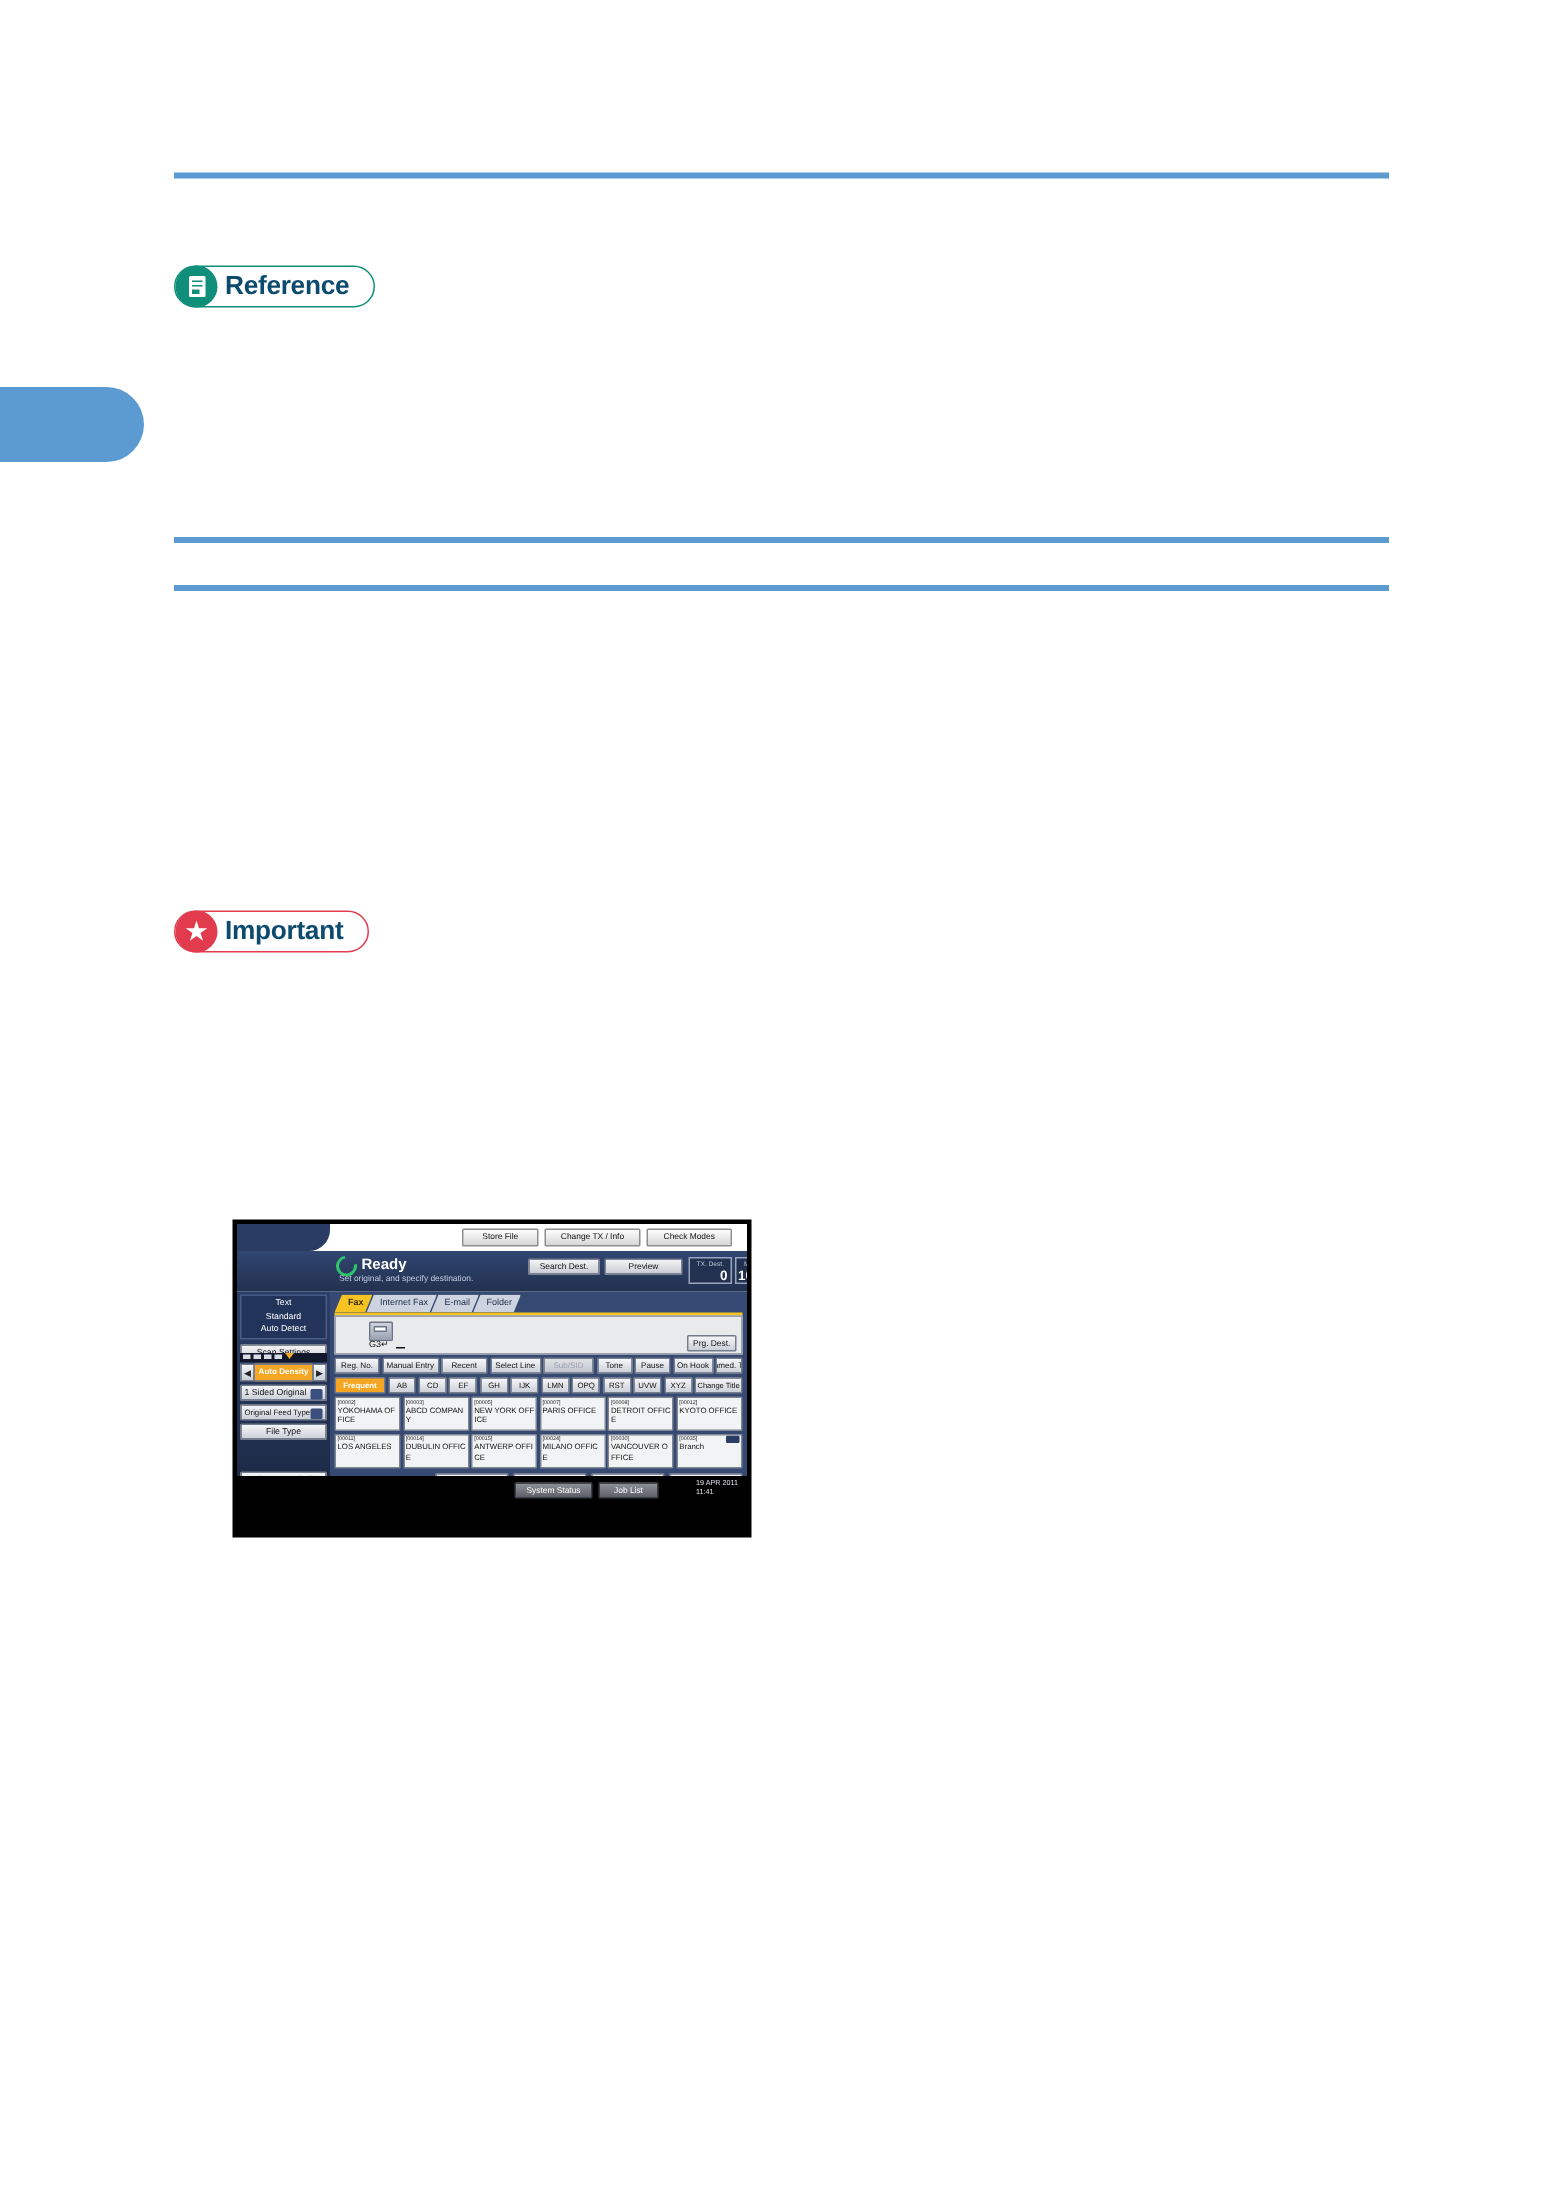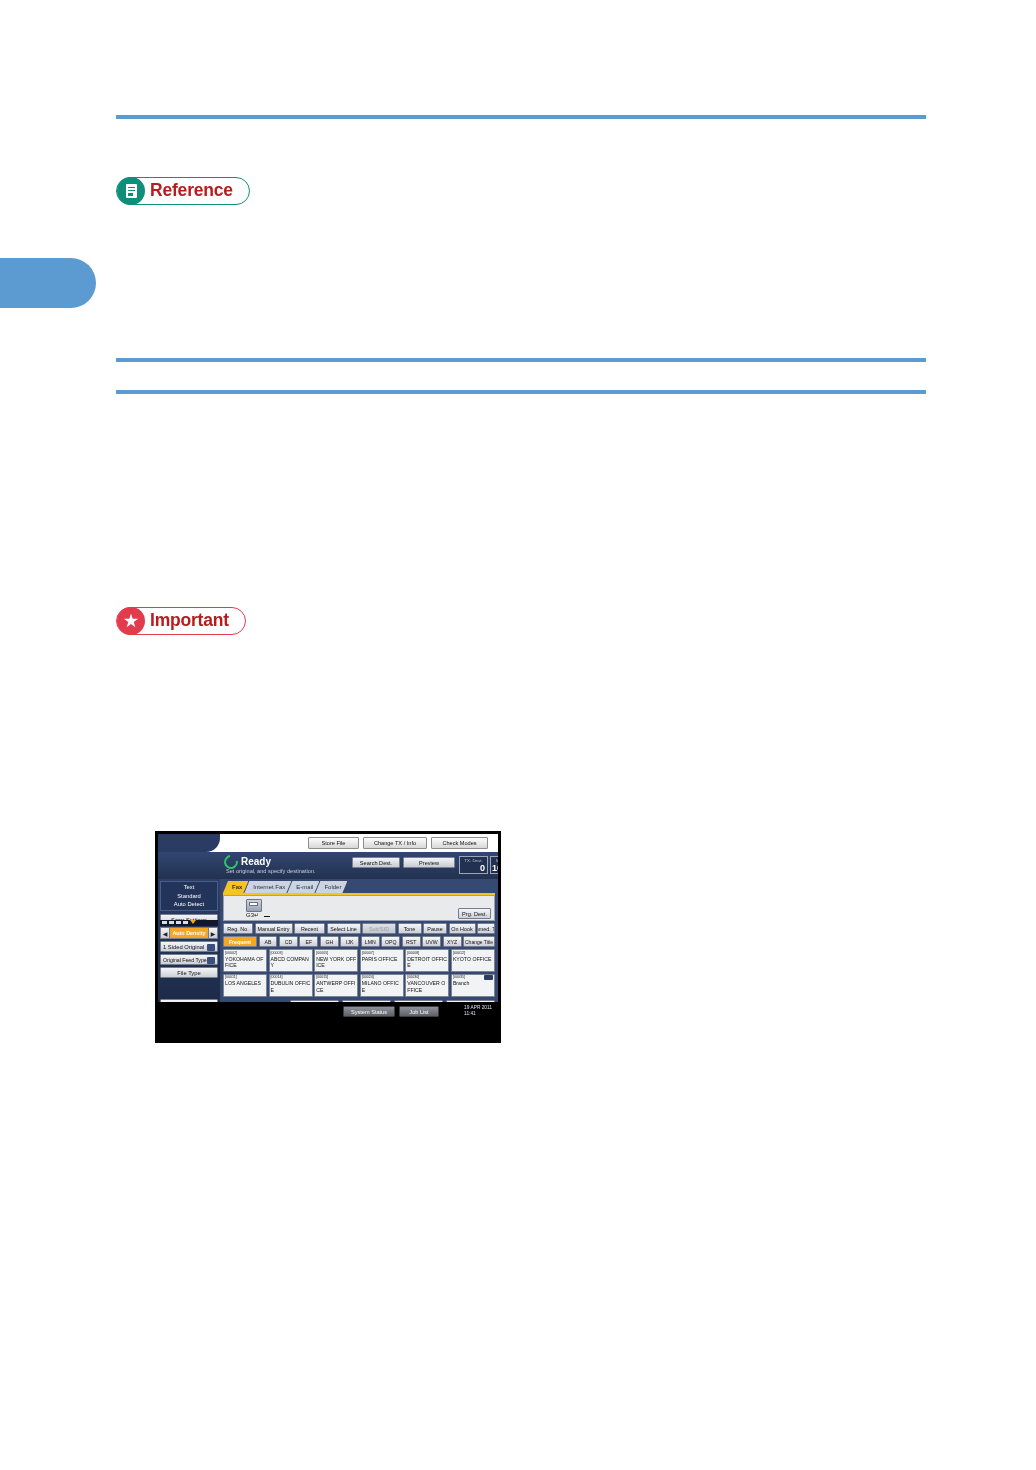--- a/index.html
+++ b/index.html
@@ -30,41 +30,41 @@
   .badge-imp{left:116px;top:607px;border:1.6px solid #e23b4e;}
 
   .badge .glyph{
     width:28px;height:28px;border-radius:50%;
     display:flex;align-items:center;justify-content:center;
     margin-right:5px;flex:0 0 auto;
   }
   .badge-ref .glyph{background:#0f8f7a;}
   .badge-imp .glyph{background:#e23b4e;}
   .badge .label{
-    font-size:17.5px;font-weight:bold;color:#b91c1c;letter-spacing:-0.2px;
+    font-size:17.5px;font-weight:bold;color:#0c4a6e;letter-spacing:-0.2px;
     white-space:nowrap;line-height:1;
   }
 
   
   .book-ic{width:11px;height:14px;background:#ffffff;border-radius:1px;position:relative;}
   .book-ic:before,.book-ic:after{
     content:"";position:absolute;left:2px;right:2px;height:1.6px;background:#0f8f7a;
   }
   .book-ic:before{top:2.6px;}
   .book-ic:after{top:5.8px;}
   .book-ic span{position:absolute;left:2px;top:8.6px;width:5px;height:3.2px;background:#0f8f7a;}
 
   .star-ic{
     width:15px;height:15px;background:#ffffff;
     clip-path:polygon(50% 0%,61% 35%,98% 35%,68% 57%,79% 91%,50% 70%,21% 91%,32% 57%,2% 35%,39% 35%);
   }
 
   
   #fax-panel{
-    position:absolute;left:155px;top:831px;width:346px;height:212px;
+    position:absolute;left:155px;top:813px;width:346px;height:212px;
     background:#000000;box-sizing:border-box;
     font-family:"Liberation Sans","DejaVu Sans",sans-serif;
   }
   .lcd{
     position:absolute;left:3px;top:3px;width:340px;height:186px;
     background:#e9eaec;box-sizing:border-box;overflow:hidden;
   }
 
   
   .hw-strip{

